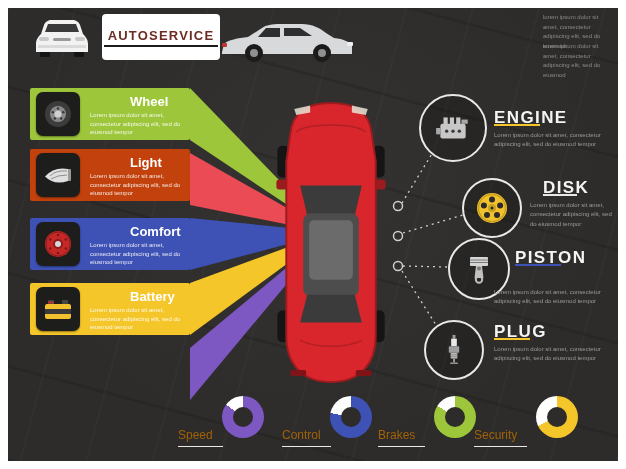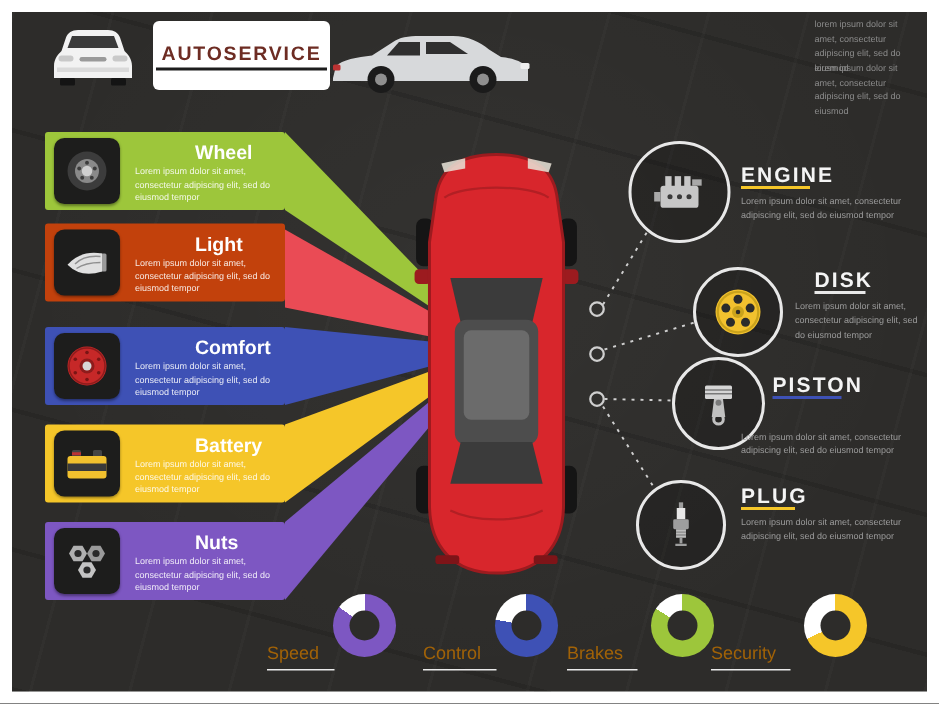--- a/index.html
+++ b/index.html
@@ -24,21 +24,21 @@
   .panel{position:absolute;left:30px;width:160px;height:52px;border-radius:2px;z-index:3;}
   .iconbox{position:absolute;left:6px;top:4px;width:44px;height:44px;background:#1d1d1c;border-radius:7px;
     display:flex;align-items:center;justify-content:center;box-shadow:0 1px 2px rgba(0,0,0,.4);}
   .ptitle{position:absolute;left:60px;top:6px;font-size:13px;font-weight:bold;color:#ffffff;margin-left:40px;}
   .ptext{position:absolute;left:60px;top:23px;width:96px;height:26px;overflow:hidden;
     font-size:6px;line-height:1.45;color:rgba(255,255,255,.88);}
 
   
   .circle{position:absolute;border:2px solid #e8e8e8;border-radius:50%;background:rgba(0,0,0,.18);
     display:flex;align-items:center;justify-content:center;z-index:3;}
-  .rlabel{position:absolute;font-size:14px;font-weight:bold;letter-spacing:1.4px;color:#f4f4f4;z-index:3;}
+  .rlabel{position:absolute;font-size:17px;font-weight:bold;letter-spacing:1.4px;color:#f4f4f4;z-index:3;}
   .accent{position:absolute;height:2px;z-index:3;}
   .rtext{position:absolute;font-size:6px;line-height:1.55;color:#9b9b9b;z-index:3;overflow:hidden;}
 
   
   .dlabel{position:absolute;font-size:12px;color:#a16207;border-bottom:1px solid #e9e9e9;
     padding:0 10px 4px 0;z-index:3;}
   .donut{position:absolute;width:42px;height:42px;border-radius:50%;z-index:3;
     display:flex;align-items:center;justify-content:center;}
   .hole{width:20px;height:20px;border-radius:50%;background:#2d2c2a;}
 
@@ -178,34 +178,20 @@
         <rect x="20" y="7" width="6" height="5" rx="1" fill="#444444"></rect>
         <rect x="3" y="11" width="26" height="15" rx="2" fill="#f2c12e"></rect>
         <rect x="3" y="16" width="26" height="5" fill="#3a3a3a"></rect>
         <rect x="6" y="8.5" width="6" height="2" fill="#b33"></rect>
       </svg>
     </div>
     <div class="ptitle">Battery</div>
     <div class="ptext">Lorem ipsum dolor sit amet, consectetur adipiscing elit, sed do eiusmod tempor</div>
   </div>
 
-  <div class="panel" style="top: 348px; background: rgb(125, 87, 194);">
-    <div class="iconbox">
-      <svg width="32" height="32" viewBox="0 0 32 32">
-        <polygon points="4,11 7,5.8 13,5.8 16,11 13,16.2 7,16.2" fill="#b0b0b0"></polygon>
-        <circle cx="10" cy="11" r="2.4" fill="#2a2a2a"></circle>
-        <polygon points="16,11 19,5.8 25,5.8 28,11 25,16.2 19,16.2" fill="#9a9a9a"></polygon>
-        <circle cx="22" cy="11" r="2.4" fill="#2a2a2a"></circle>
-        <polygon points="10,22 13,16.8 19,16.8 22,22 19,27.2 13,27.2" fill="#c4c4c4"></polygon>
-        <circle cx="16" cy="22" r="2.4" fill="#2a2a2a"></circle>
-      </svg>
-    </div>
-    <div class="ptitle">Nuts</div>
-    <div class="ptext">Lorem ipsum dolor sit amet, consectetur adipiscing elit, sed do eiusmod tempor</div>
-  </div>
 
   <div class="circle" style="left:419px;top:94px;width:64px;height:64px">
     <svg width="38" height="38" viewBox="0 0 36 36">
       <rect x="9" y="8" width="4" height="7" fill="#c7c7c7"></rect>
       <rect x="15" y="8" width="4" height="7" fill="#c7c7c7"></rect>
       <rect x="21" y="8" width="4" height="7" fill="#c7c7c7"></rect>
       <rect x="26" y="10" width="6" height="4" fill="#a8a8a8"></rect>
       <rect x="6" y="14" width="24" height="14" rx="2" fill="#c7c7c7"></rect>
       <rect x="2" y="18" width="4" height="6" fill="#a8a8a8"></rect>
       <circle cx="12" cy="21" r="1.6" fill="#3a3a3a"></circle>

